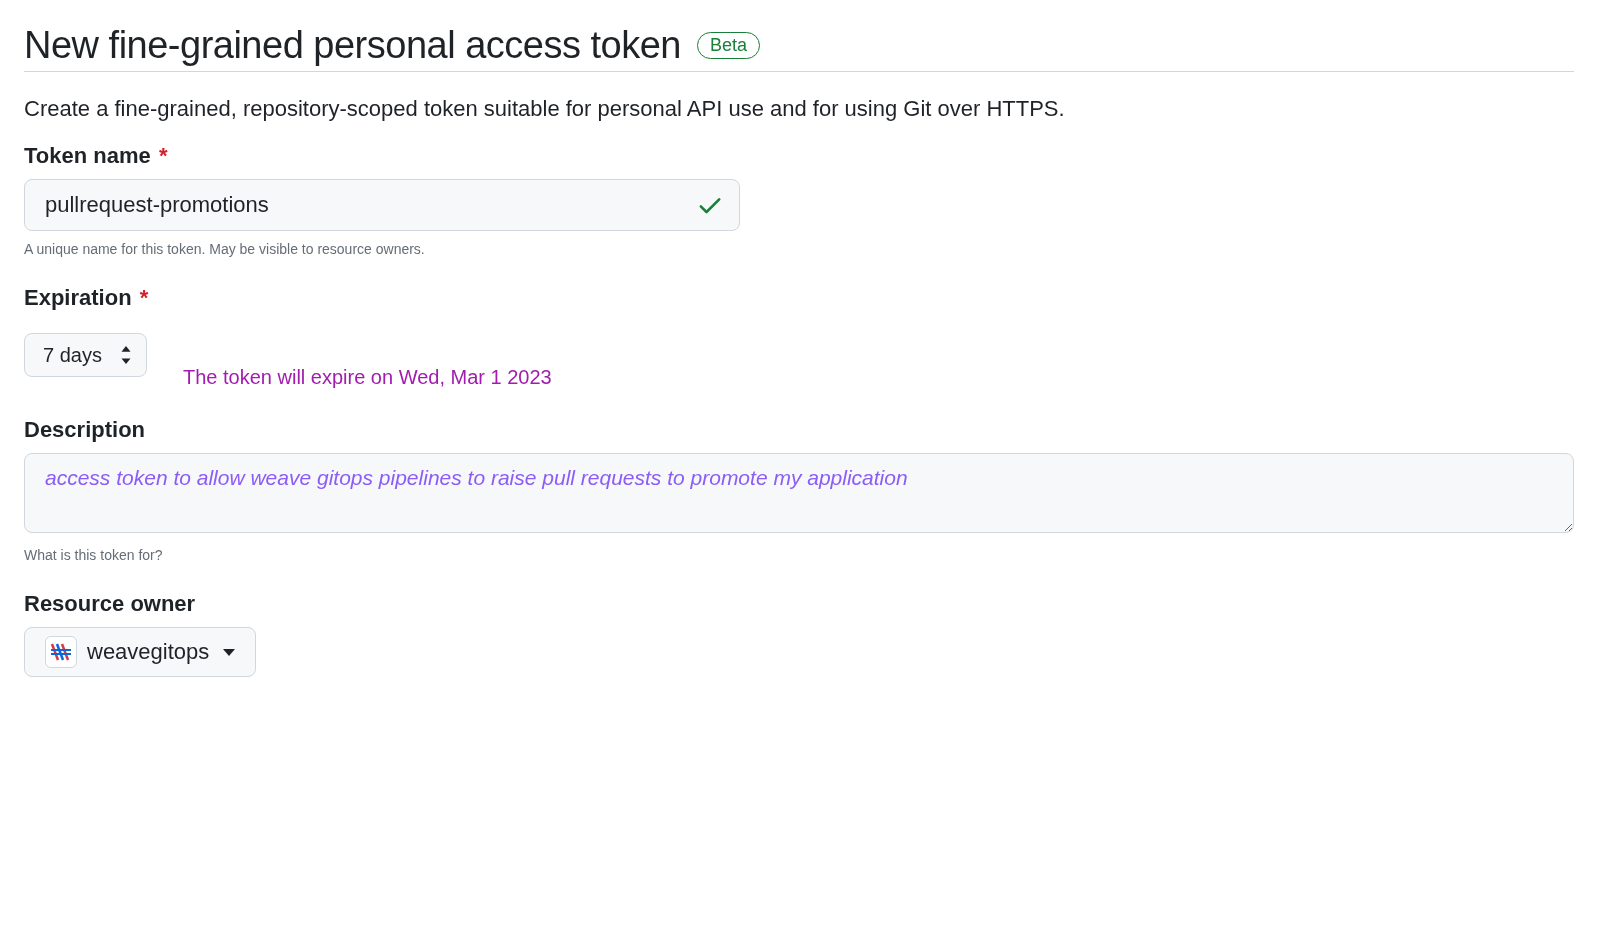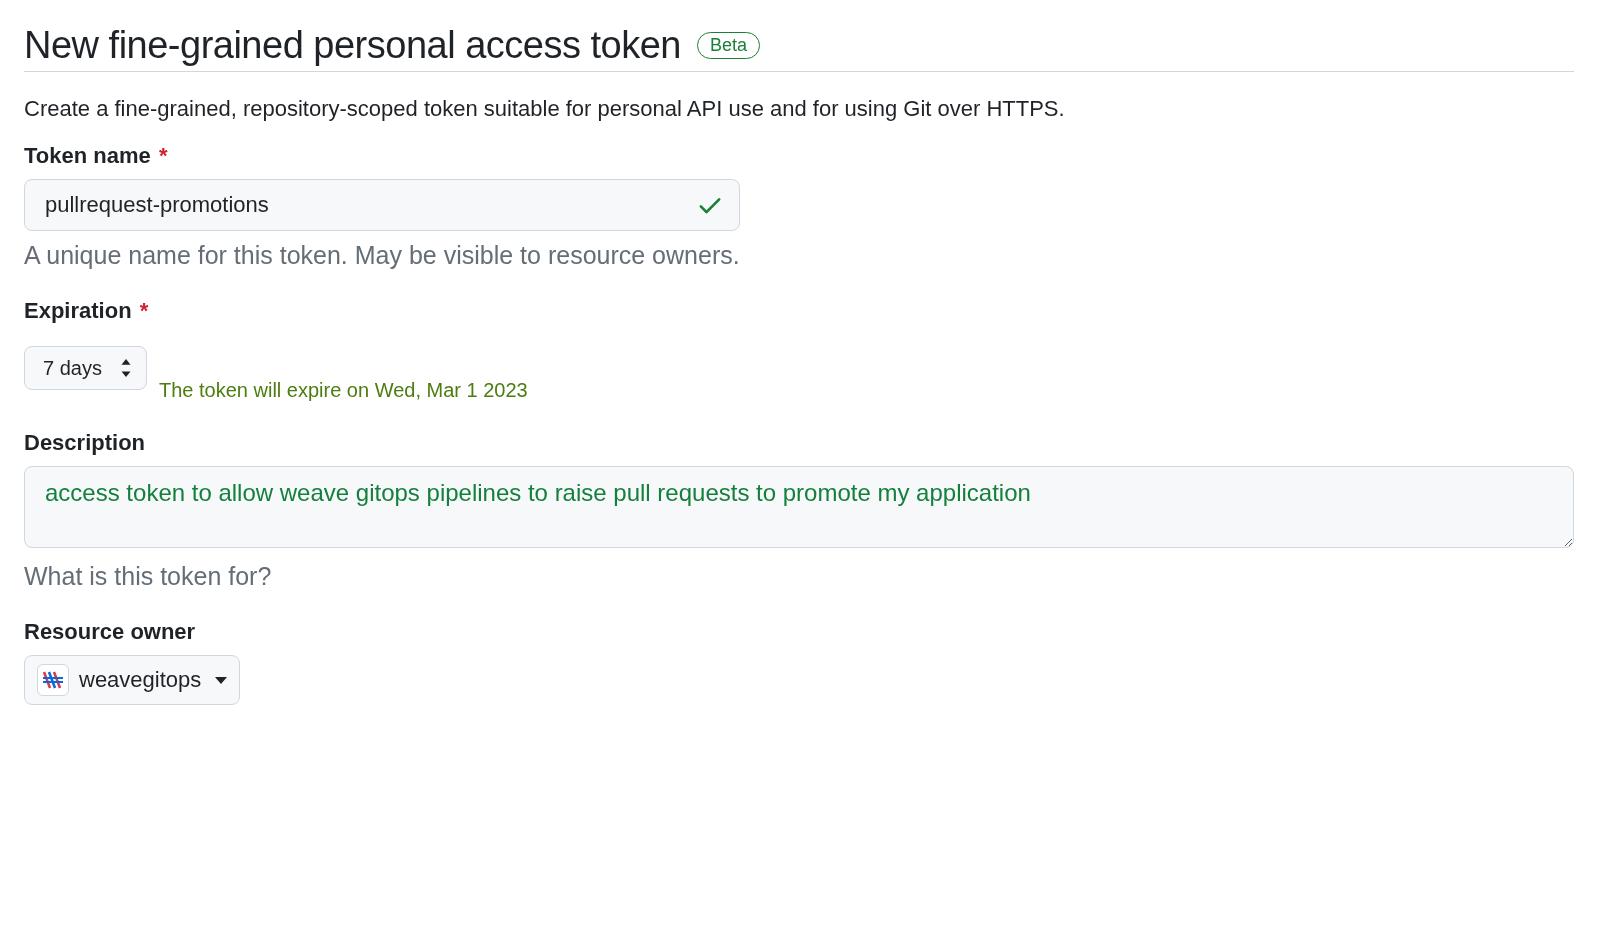--- a/index.html
+++ b/index.html
@@ -75,28 +75,28 @@
     .check-icon {
       position: absolute;
       right: 16px;
       top: 50%;
       transform: translateY(-50%);
       width: 28px;
       height: 28px;
       color: #1a7f37;
     }
     .help-text {
-      font-size: 25px;
+      font-size: 14px;
       color: #656d76;
       margin-top: 10px;
     }
     .expiration-row {
       display: flex;
       align-items: center;
-      gap: 12px;
+      gap: 36px;
     }
     .select-wrapper {
       position: relative;
       display: inline-block;
     }
     .select-input {
       appearance: none;
       padding: 10px 44px 10px 18px;
       font-size: 20px;
       border: 1px solid #d0d7de;
@@ -111,40 +111,41 @@
       right: 14px;
       top: 50%;
       transform: translateY(-50%);
       pointer-events: none;
       width: 14px;
       height: 18px;
       color: #1f2328;
     }
     .expiration-note {
       font-size: 20px;
-      color: #4d7c0f;
+      color: #a21caf;
       margin-top: 45px;
     }
     .textarea-input {
       width: 100%;
       padding: 12px 20px;
-      font-size: 24px;
-      border: 1px solid #d0d7de;
-      border-radius: 8px;
-      background: #f6f8fa;
-      color: #15803d;
+      font-size: 21px;
+      border: 1px solid #d0d7de;
+      border-radius: 8px;
+      background: #f6f8fa;
+      color: #8b5cf6;
       font-family: inherit;
       resize: both;
       min-height: 80px;
+      font-style: italic;
     }
     .owner-button {
       display: inline-flex;
       align-items: center;
       gap: 10px;
-      padding: 8px 12px;
+      padding: 8px 20px;
       font-size: 22px;
       border: 1px solid #d0d7de;
       border-radius: 8px;
       background: #f6f8fa;
       color: #1f2328;
       cursor: pointer;
       font-family: inherit;
     }
     .owner-avatar {
       width: 32px;

